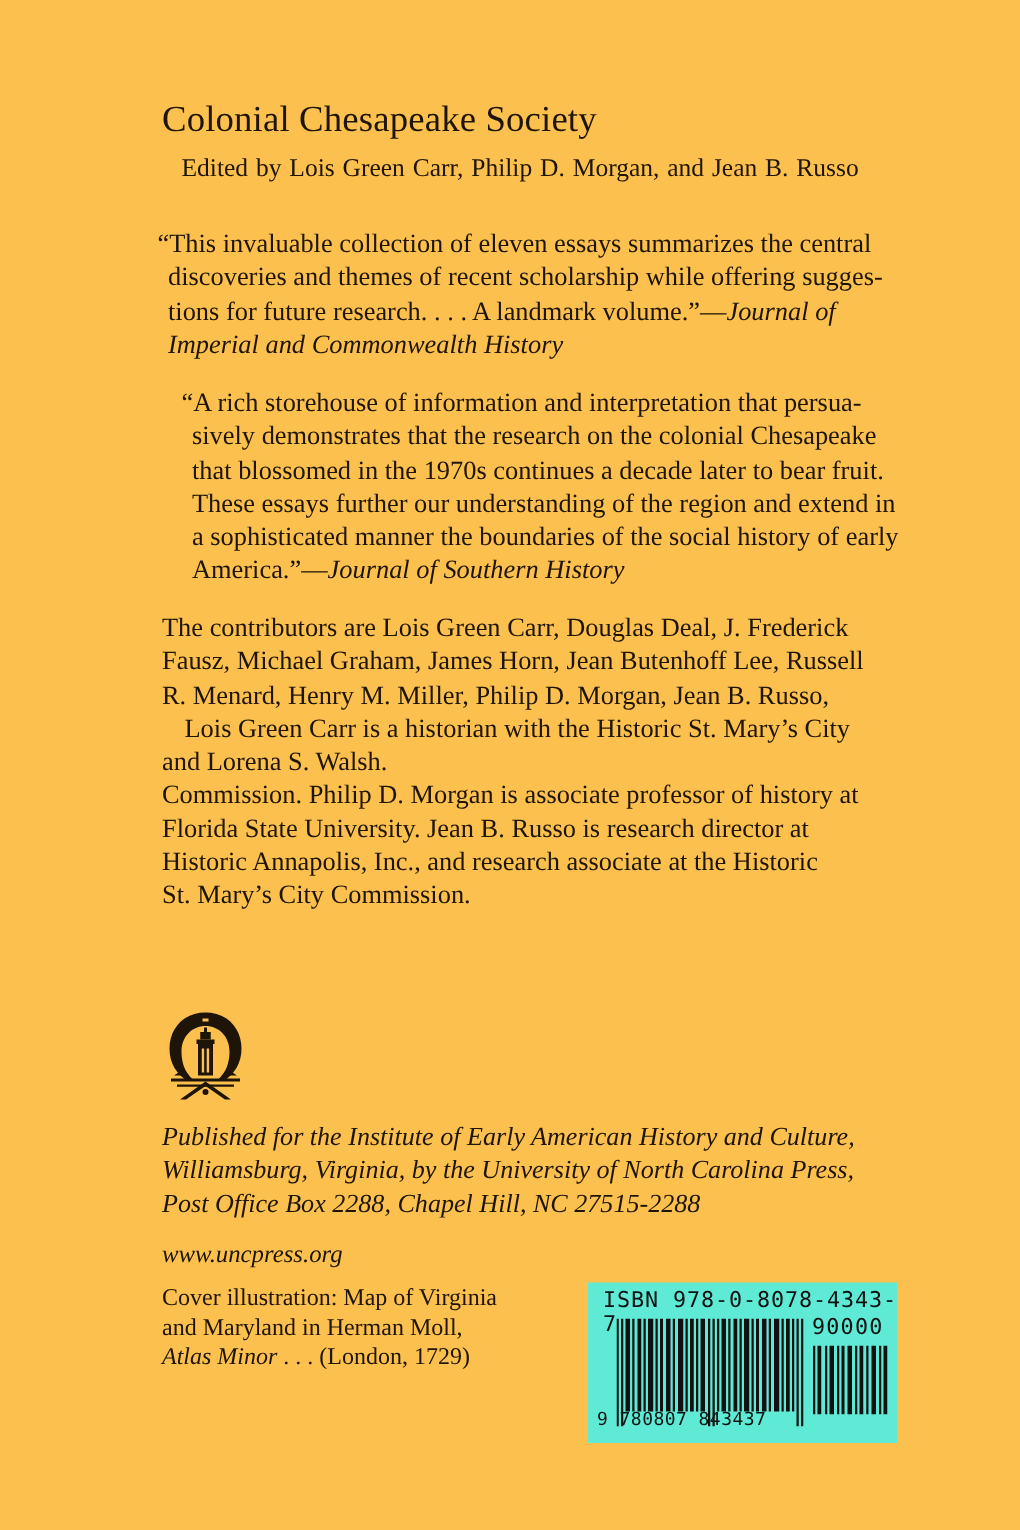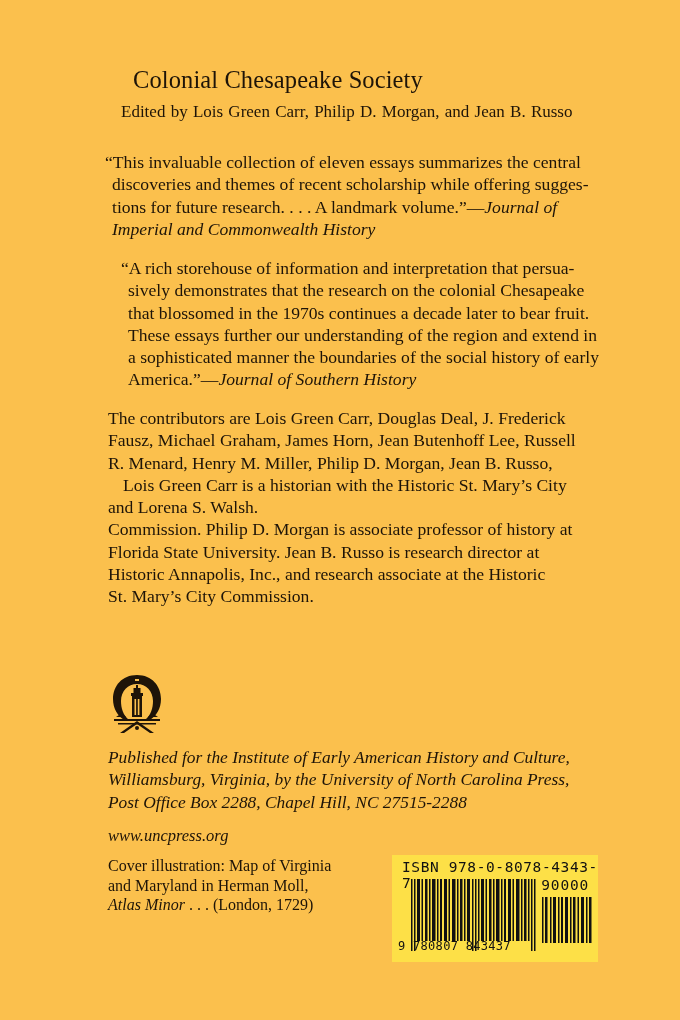--- a/index.html
+++ b/index.html
@@ -5,21 +5,21 @@
   html, body { margin: 0; padding: 0; }
   body {
     width: 680px; height: 1020px; overflow: hidden;
     background: #fbc04d;
     font-family: "Liberation Serif", "DejaVu Serif", serif;
     color: #1e1408;
     position: relative;
   }
   .abs { position: absolute; }
   .title {
-    left: 133px; top: 66px;
+    left: 108px; top: 66px;
     font-size: 24.5px; letter-spacing: 0.1px;
   }
   .editors {
     left: 121px; top: 102px;
     font-size: 17px; word-spacing: 1px;
   }
   .quote {
     left: 105px; width: 560px;
     font-size: 17.6px; line-height: 22.3px;
   }
@@ -43,21 +43,21 @@
   .url {
     left: 108px; top: 826px; font-size: 16.5px; font-style: italic;
   }
   .cover {
     left: 108px; top: 856px;
     font-size: 16px; line-height: 19.7px;
   }
   .cover .line { display: block; white-space: nowrap; }
   .barcode-box {
     left: 392px; top: 855px; width: 206px; height: 107px;
-    background: #fde047;
+    background: #5eead4;
   }
   .isbn-text {
     left: 10px; top: 4px;
     font-family: "DejaVu Sans Mono", "Liberation Mono", monospace;
     font-size: 14.5px; letter-spacing: 0.6px; color: #111;
   }
   .price-text {
     right: 9px; top: 22px;
     font-family: "DejaVu Sans Mono", "Liberation Mono", monospace;
     font-size: 14.5px; letter-spacing: 0.8px; color: #111;

